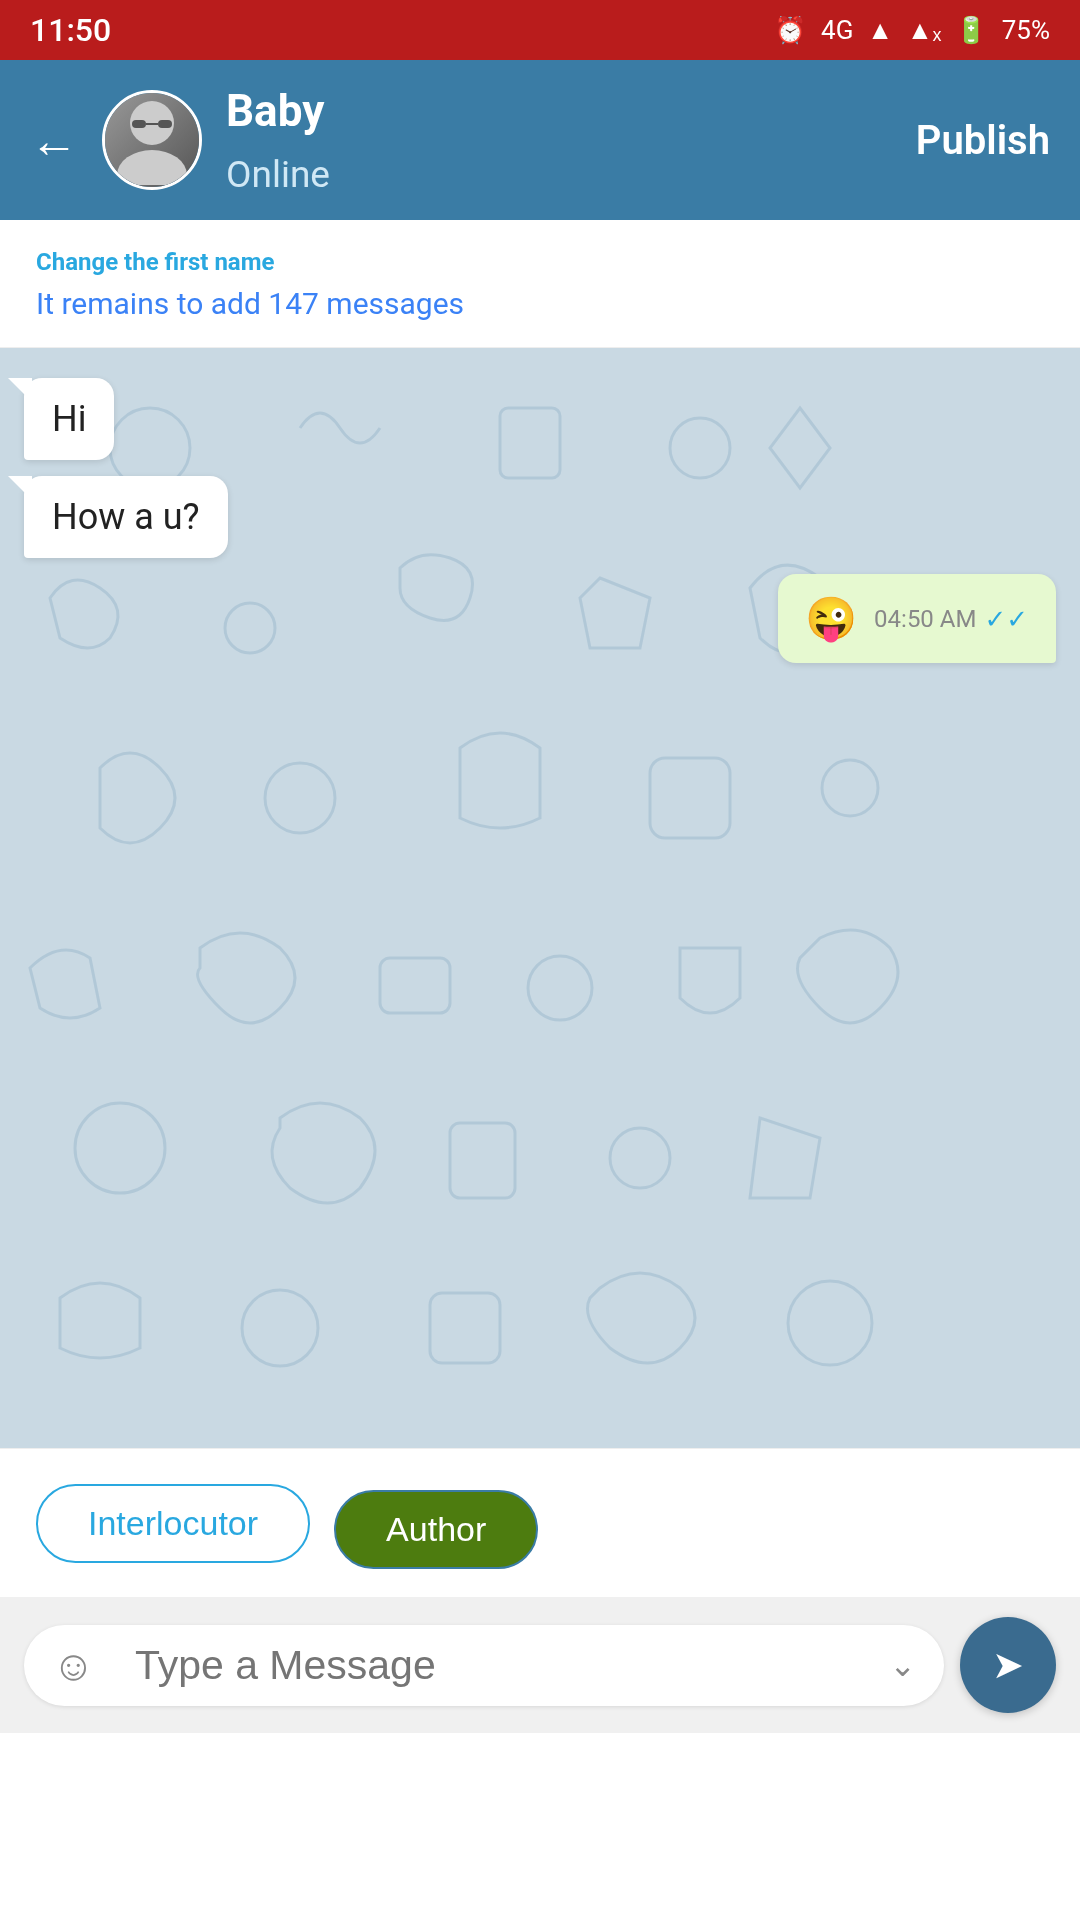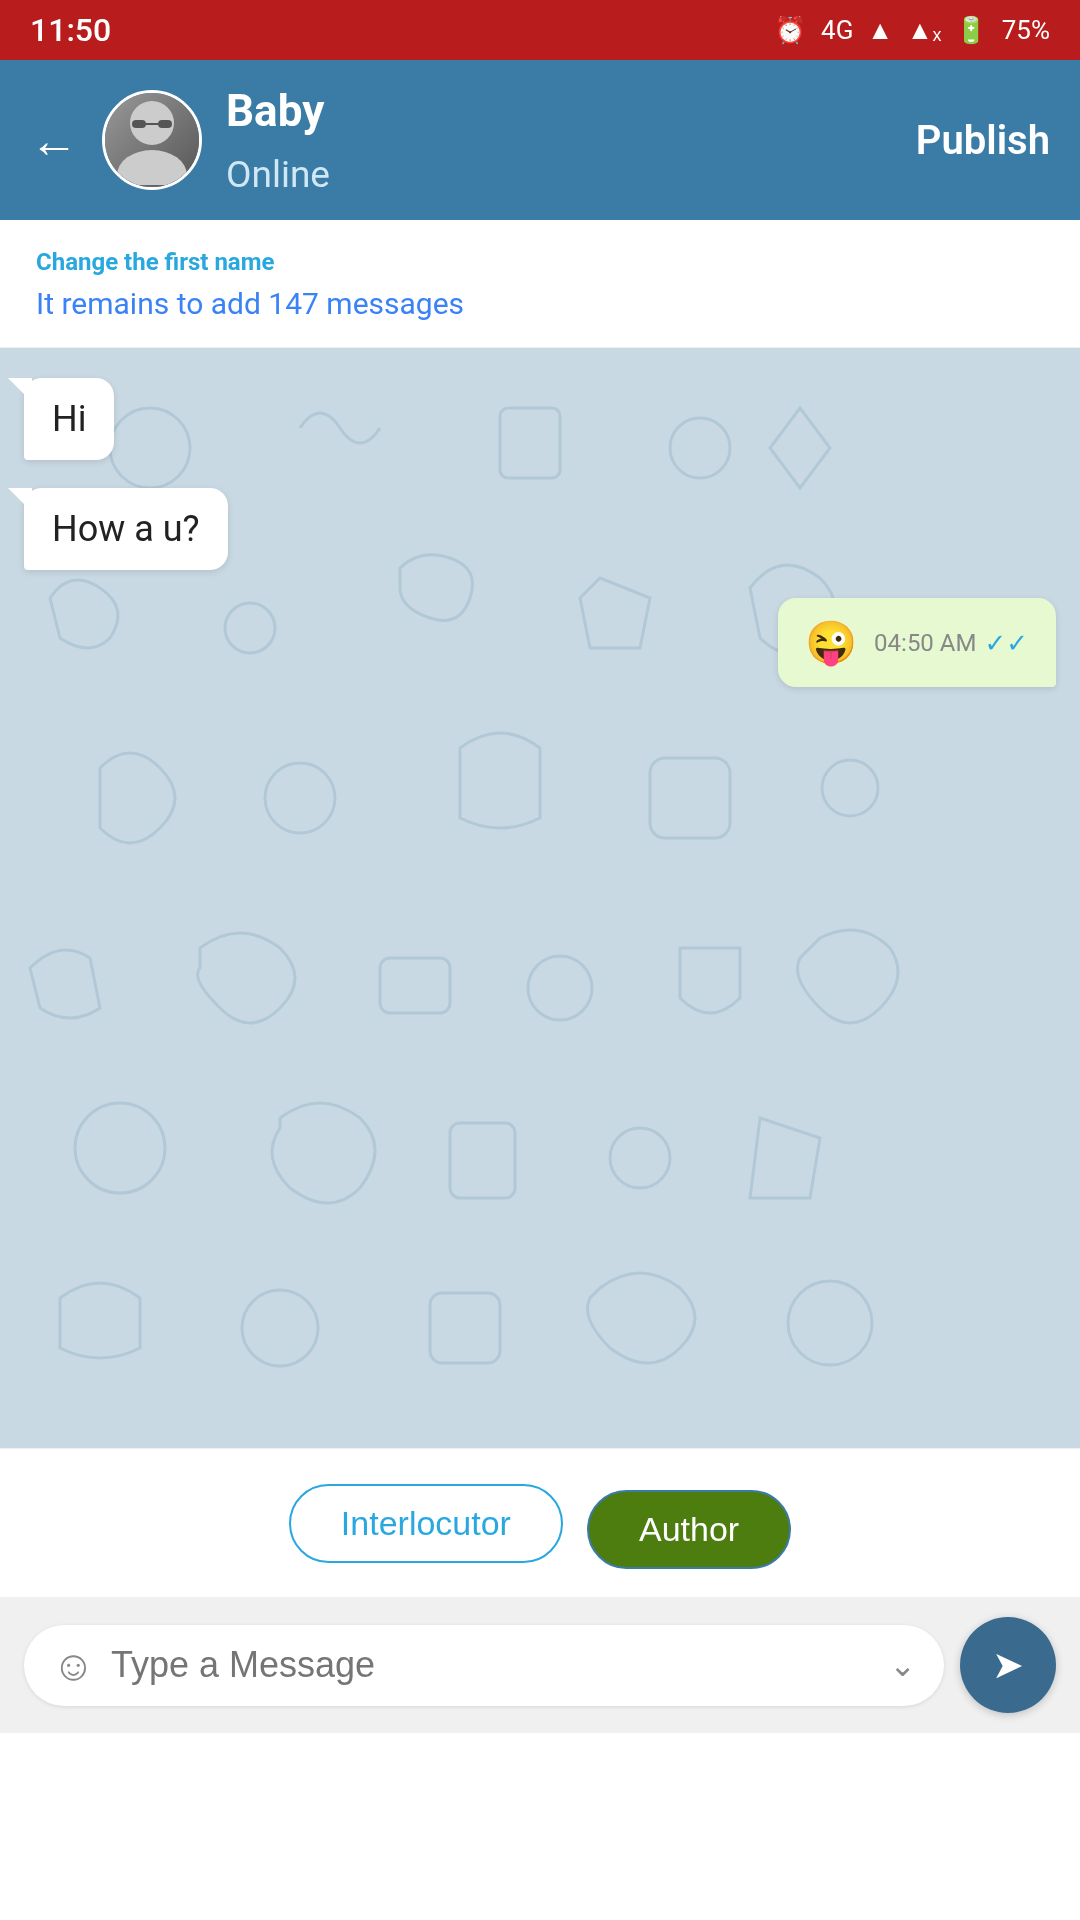--- a/index.html
+++ b/index.html
@@ -138,21 +138,21 @@
       pointer-events: none;
     }
 
     
     .messages-container {
       position: relative;
       z-index: 2;
       padding: 30px 24px;
       display: flex;
       flex-direction: column;
-      gap: 28px;
+      gap: 16px;
       text-align: center;
     }
 
     
     .msg-received {
       align-self: flex-start;
       max-width: 55%;
     }
     .msg-bubble-received {
       background: #fff;
@@ -202,21 +202,20 @@
     }
 
     
     .role-selector {
       background: #fff;
       padding: 28px 36px;
       display: flex;
       gap: 24px;
       align-items: center;
       border-top: 1px solid #eee;
-      justify-content: center;
     }
     .role-btn {
       padding: 18px 50px;
       border-radius: 50px;
       font-size: 34px;
       font-weight: 500;
       cursor: pointer;
       border: 2px solid;
     }
     .role-btn-inactive {
@@ -255,25 +254,26 @@
       gap: 16px;
       box-shadow: 0 1px 4px rgba(0,0,0,0.1);
     }
     .emoji-icon {
       font-size: 42px;
       color: #888;
       cursor: pointer;
     }
     .message-input {
       flex: 1;
-      font-size: 36px;
+      font-size: 41px;
       border: none;
       outline: none;
       color: #888;
       background: transparent;
+      margin-left: 24px;
     }
     .chevron-down {
       font-size: 32px;
       color: #888;
       cursor: pointer;
     }
     .send-btn {
       width: 96px;
       height: 96px;
       border-radius: 50%;

